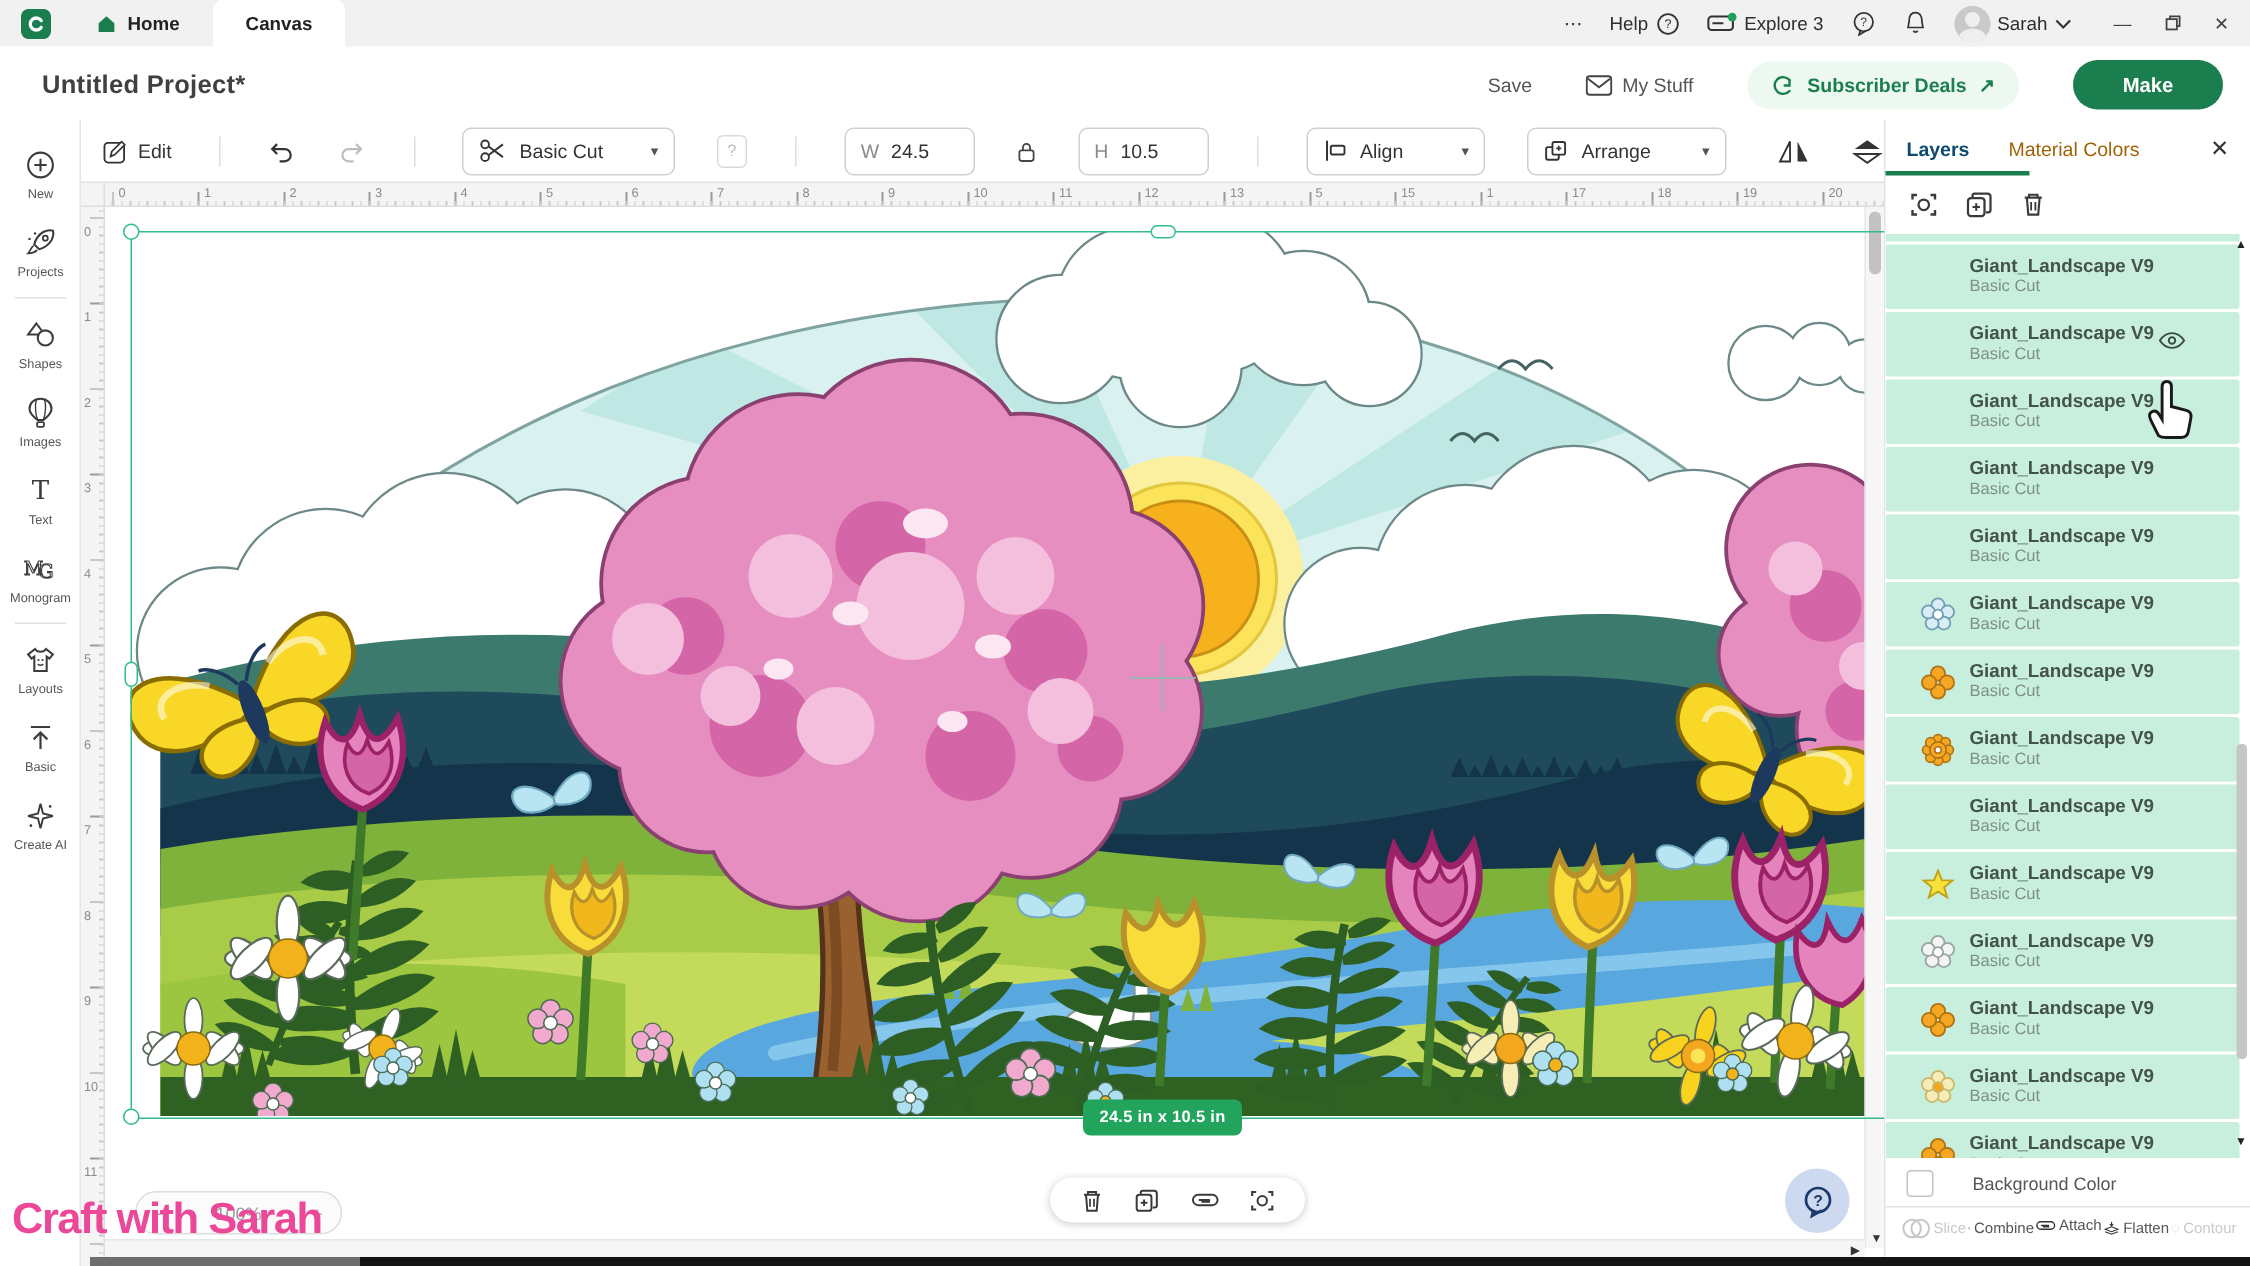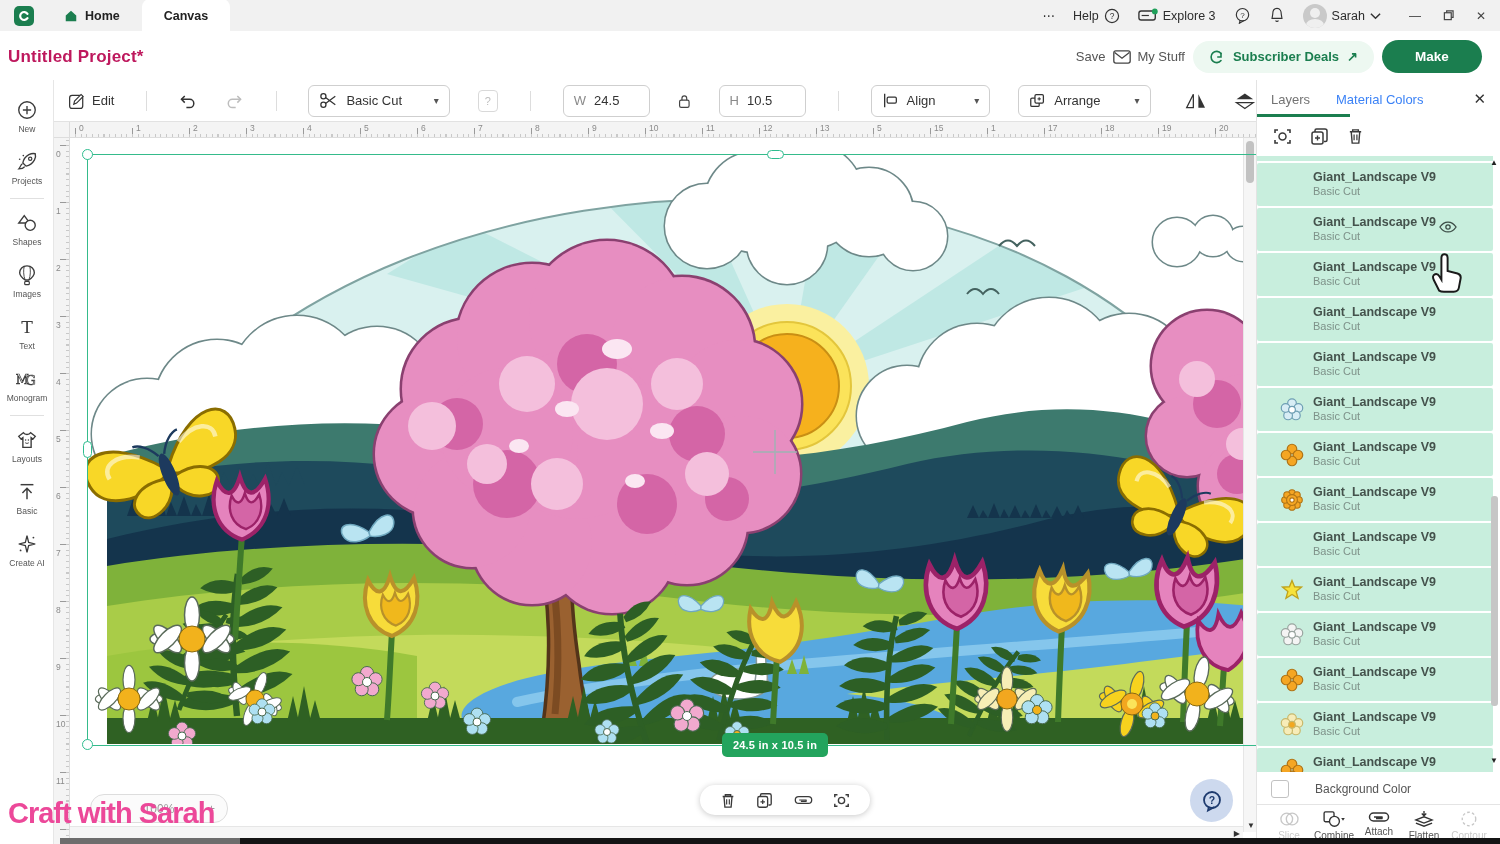--- a/index.html
+++ b/index.html
@@ -14,22 +14,22 @@
   .tab.active{background:#fff;border-radius:8px 8px 0 0}
   .topbar-right{margin-left:auto;display:flex;align-items:center;gap:18px;padding-right:14px;font-size:12.5px;color:#222}
   .tb-ic{color:#2d2d2d;display:flex;align-items:center;gap:5px}
   .winbtns{display:flex;align-items:center;gap:22px;margin-left:10px;color:#444;font-size:12px}
   .avatar{width:24px;height:24px;border-radius:50%;background:#c9c9c9;position:relative;overflow:hidden}
   .avatar:before{content:"";position:absolute;left:7px;top:4px;width:10px;height:10px;border-radius:50%;background:#efefef}
   .avatar:after{content:"";position:absolute;left:3px;top:15px;width:18px;height:12px;border-radius:50%;background:#efefef}
 
   
   .header{position:absolute;left:0;top:33px;width:1500px;height:47px;background:#fff;display:flex;align-items:center}
-  .proj-title{font-size:17px;font-weight:bold;color:#be185d;margin-left:8px;letter-spacing:.2px}
-  .header-right{margin-left:auto;display:flex;align-items:center;gap:8px;padding-right:18px}
+  .proj-title{font-size:17px;font-weight:bold;color:#404040;margin-left:28px;letter-spacing:.2px}
+  .header-right{margin-left:auto;display:flex;align-items:center;gap:36px;padding-right:18px}
   .hdr-link{font-size:13px;color:#555;display:flex;align-items:center;gap:6px}
   .deals-pill{display:flex;align-items:center;gap:8px;background:#edf8f1;border-radius:17px;height:32px;padding:0 16px;
               color:#1b7e4f;font-size:13px;font-weight:bold}
   .make-btn{width:100px;height:33px;border-radius:17px;background:#1b7e4f;color:#fff;font-size:13.5px;font-weight:bold;
             display:flex;align-items:center;justify-content:center}
 
   
   .toolbar{position:absolute;left:54px;top:80px;width:1202px;height:42px;background:#fff;border-bottom:1px solid #e2e2e2;
            display:flex;align-items:center;gap:28px;padding-left:14px;box-sizing:border-box;font-size:13px;color:#333}
   .tool{display:flex;align-items:center;gap:6px}
@@ -75,42 +75,42 @@
   .sb-arrow{position:absolute;color:#333;font-size:8px}
   .hsb{position:absolute;left:16px;bottom:6px;width:1173px;height:12px;background:#f6f6f6;border-top:1px solid #e6e6e6;box-sizing:border-box;z-index:7}
   .blackbar{position:absolute;left:60px;top:838px;width:1440px;height:6px;background:#141414;z-index:40}
   .blackbar:before{content:"";position:absolute;left:0;top:0;width:180px;height:6px;background:#6d6d6d}
   .watermark{position:absolute;left:8px;top:797px;z-index:45;font-family:Liberation Sans, sans-serif;font-weight:bold;
              font-size:29px;color:#ec4899;letter-spacing:-1px}
 
   
   .panel{position:absolute;left:1256px;top:80px;width:244px;height:764px;background:#fff;border-left:1px solid #e3e3e3;box-sizing:border-box}
   .panel-tabs{height:38px;display:flex;align-items:center;padding:0 14px;gap:26px;font-size:13px;position:relative}
-  .ptab-active{color:#737373;font-weight:normal;position:relative}
+  .ptab-active{color:#0c4a6e;font-weight:bold;position:relative}
   .ptab-active:after{content:"";position:absolute;left:-14px;right:-40px;bottom:-10px;height:3px;background:#1b7e4f}
-  .ptab{color:#3b82f6}
+  .ptab{color:#a16207}
   .panel-x{margin-left:auto;color:#333;font-size:15px}
   .panel-icons{height:36px;display:flex;align-items:center;gap:18px;padding:0 16px;color:#3a3a3a}
   .layer-list{position:absolute;left:0;top:76px;width:244px;height:616px;overflow:hidden;background:#fff}
   .layer-sliver{height:5px;background:#c8eedd;margin:0 8px 2px 0}
   .lrow{height:43px;margin:0 8px 2px 0;background:#c8eedd;border-radius:2px;display:flex;align-items:center;position:relative}
   .lthumb{width:26px;height:26px;margin-left:22px;flex:0 0 26px}
   .ltext{margin-left:8px;line-height:1.25}
   .lname{font-size:12.5px;color:#44524c;font-weight:bold}
   .lcut{font-size:11px;color:#7e9189}
   .leye{position:absolute;right:36px;top:13px;color:#3a4a44}
   .list-scroll{position:absolute;right:1px;top:76px;width:9px;height:616px}
   .list-thumb{position:absolute;left:1px;top:340px;width:7px;height:210px;border-radius:3px;background:#c6c6c6}
   .list-up{position:absolute;right:2px;top:78px;font-size:8px;color:#222}
   .list-dn{position:absolute;right:2px;top:676px;font-size:8px;color:#222}
   .bgcolor-row{position:absolute;left:0;top:694px;width:244px;height:30px;display:flex;align-items:center;gap:26px;padding-left:14px;box-sizing:border-box}
   .cbx{width:16px;height:16px;border:1.5px solid #c2c2c2;border-radius:3px;background:#fff}
   .bgc-label{font-size:12px;color:#555}
   .actions{position:absolute;left:0;top:724px;width:244px;height:40px;border-top:1px solid #e4e4e4;display:flex;align-items:flex-start;justify-content:space-between;padding:5px 10px 0;box-sizing:border-box}
-  .act{display:flex;flex-direction:column;align-items:center;gap:2px;color:#555;font-size:10px;width:44px}
+  .act{display:flex;flex-direction:row;align-items:center;gap:2px;color:#555;font-size:10px;width:44px}
   .act.dis{opacity:.32}
   .cursor-hand{position:absolute;left:168px;top:168px;z-index:20}
 </style>
 </head>
 <body>
 
 <div class="topbar">
   <div class="logo">
     <svg width="12" height="12" viewBox="0 0 12 12">
         <path d="M9.5,8.2 A4,4 0 1 1 9.5,3.8" fill="none" stroke="#fff" stroke-width="2.2" stroke-linecap="round"></path>

